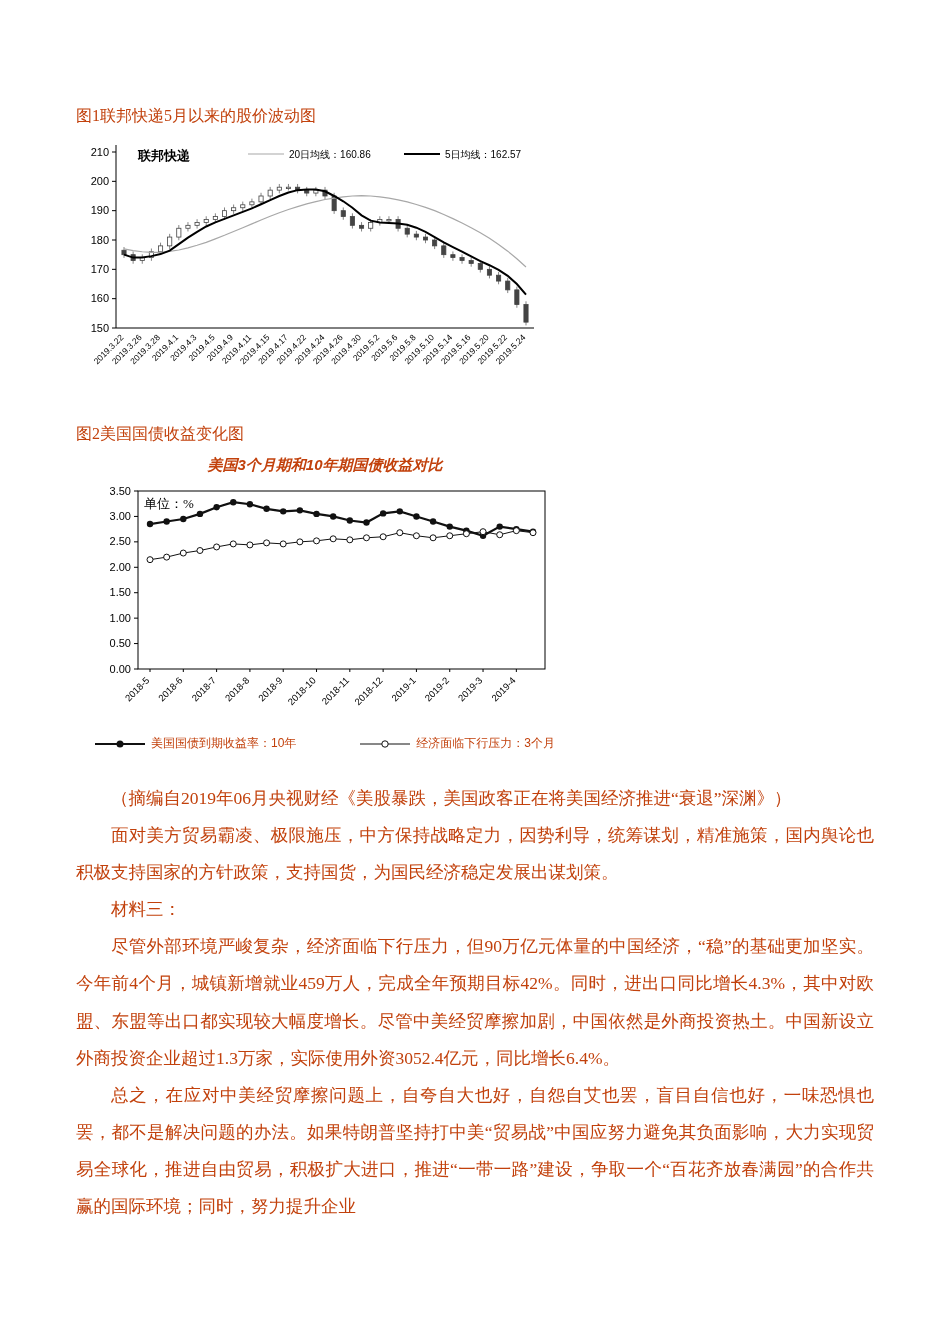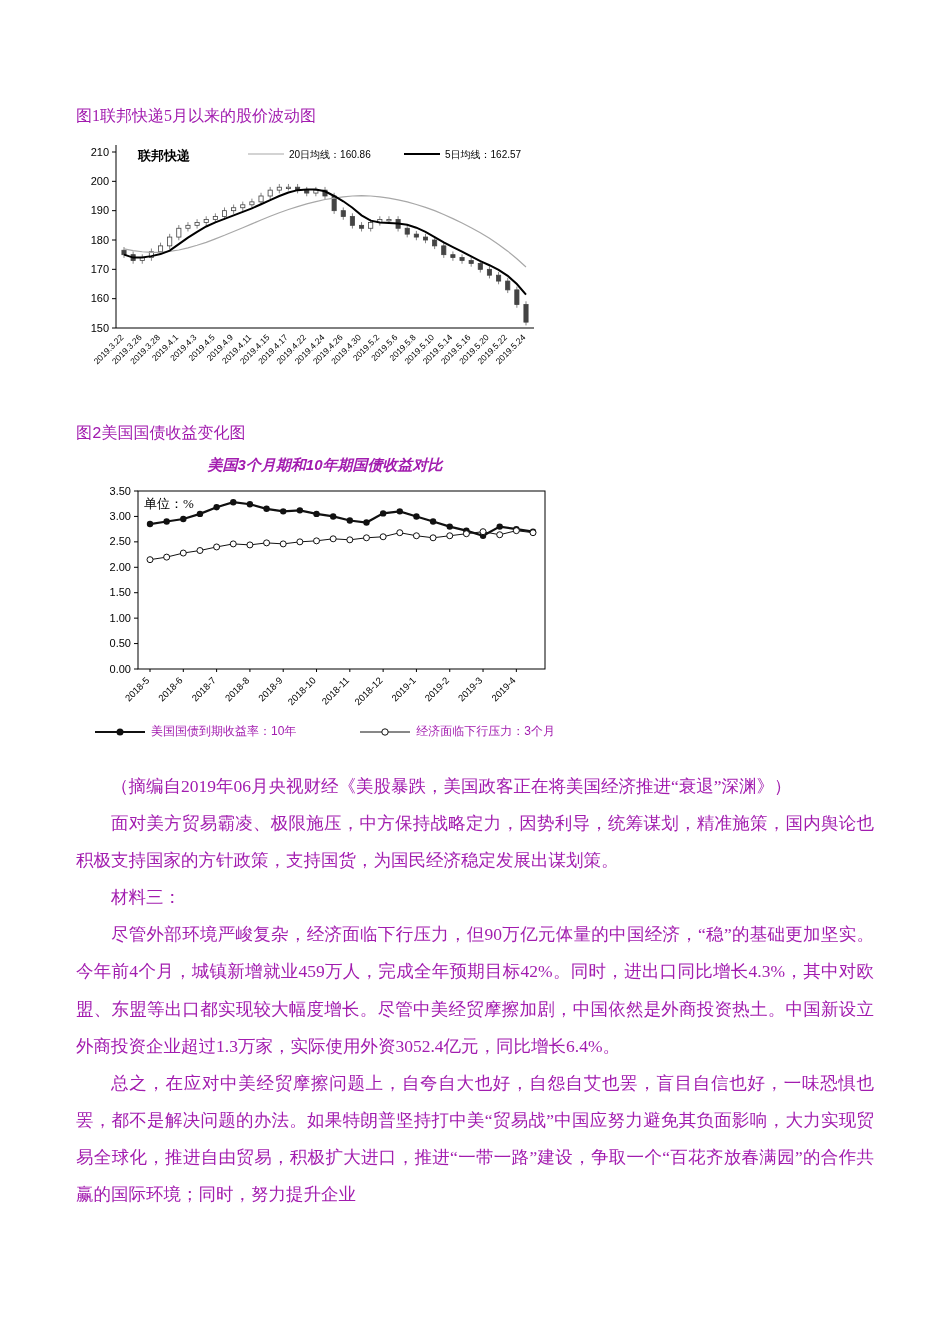--- a/index.html
+++ b/index.html
@@ -1,32 +1,32 @@
 <!DOCTYPE html>
 <html><head>
 <meta charset="utf-8">
 <style>
   * { margin:0; padding:0; box-sizing:border-box; }
   html,body { background:#ffffff; }
   .page {
-    width:950px; height:1344px; background:#ffffff; color:#a21caf;
+    width:950px; height:1344px; background:#ffffff; color:#c2410c;
     padding:104px 76px 0 76px; overflow:hidden; position:relative;
     font-family:"Liberation Serif", serif;
   }
   .caption { font-size:16px; line-height:1.5; margin-bottom:10px; }
-  .caption2 { margin-top:28px;font-family:Liberation Mono, monospace; }
+  .caption2 { margin-top:28px; }
   .chart1-wrap { width:480px; }
   .chart2-wrap { width:480px; margin-left:14px; }
   .chart2-title {
     width:470px; text-align:center; font-weight:bold; font-size:15px;
     font-family:"Liberation Sans", sans-serif; margin-bottom:4px;font-style:italic;
   }
   .chart2-legend {
     width:470px; display:flex; justify-content:center; gap:64px;
-    font-size:12px; font-family:"Liberation Sans", sans-serif; margin-top:8px;
+    font-size:12px; font-family:"Liberation Sans", sans-serif; margin-top:20px;
   }
   .leg-item { display:inline-flex; align-items:center; gap:6px; }
   .para {
     font-size:17.5px; line-height:2.12; text-align:justify; text-indent:2em;
   }
   .source { margin-top:28px; }
   svg text { fill:#000; }
 </style>
 </head>
 <body>

